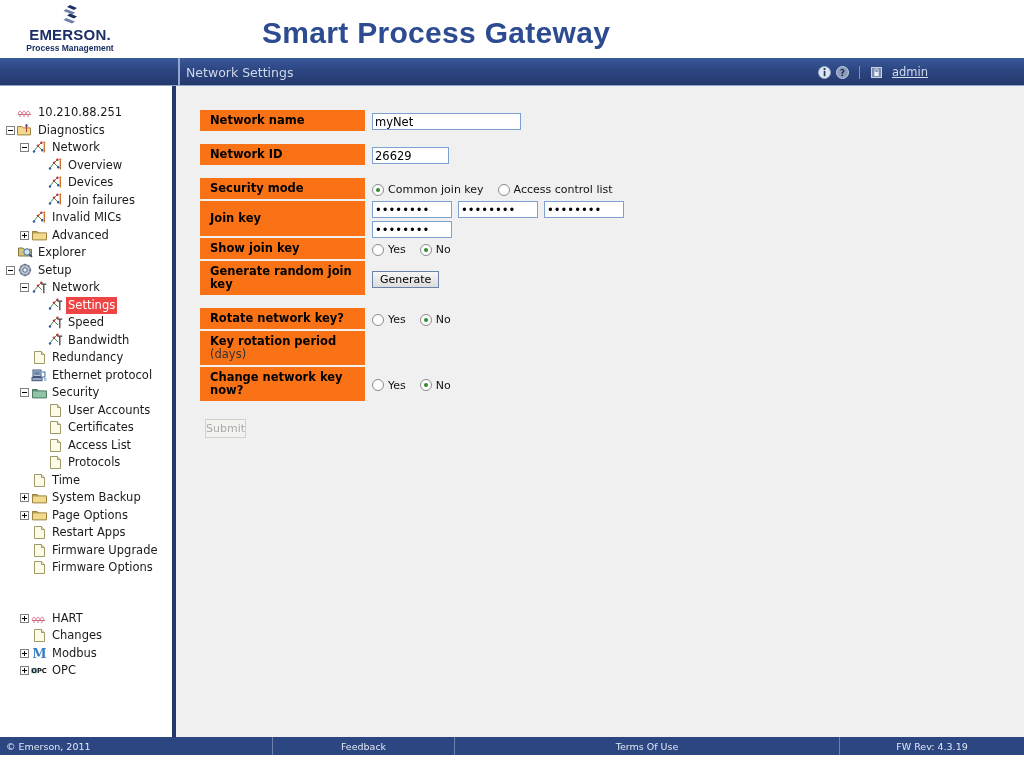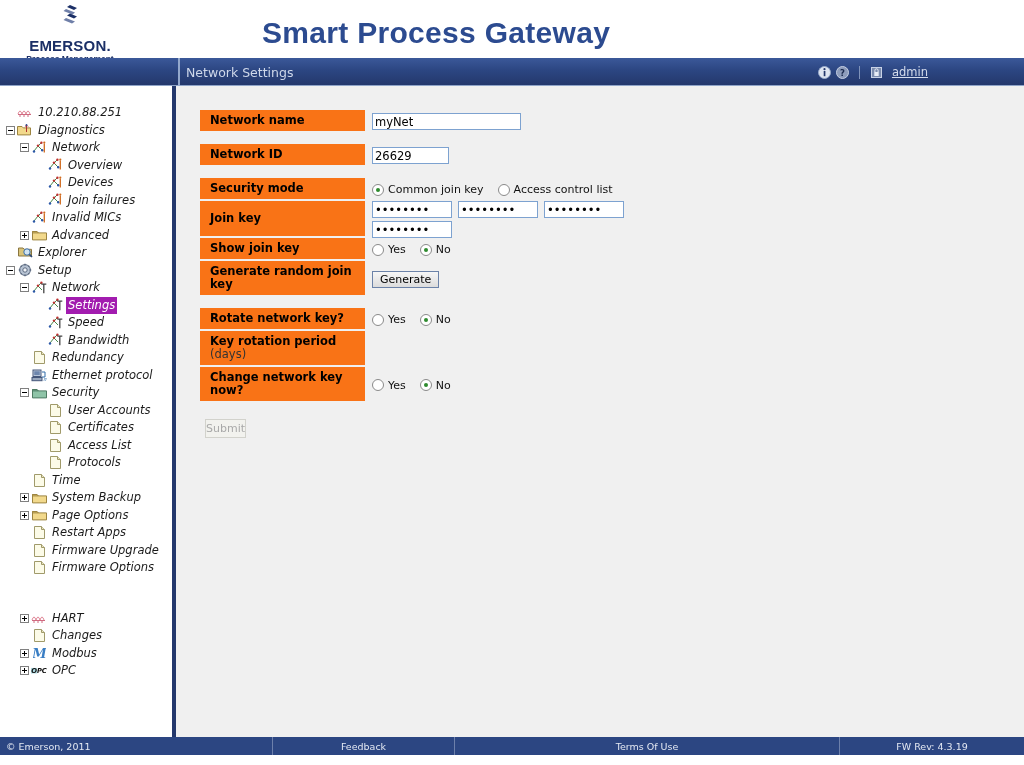--- a/index.html
+++ b/index.html
@@ -18,21 +18,21 @@
     background: #ffffff;
   }
   .logo-wrap {
     position: absolute; left: 10px; top: 4px; width: 120px; height: 50px;
     text-align: center;
   }
   .logo-mark { width: 100%; height: 22px; display:block; }
   .logo-emerson {
     font-family: "Liberation Sans", sans-serif;
     font-weight: bold; font-size: 15px; color: #1b2f66;
-    letter-spacing: .2px; line-height: 15px; margin-top: 12px;
+    letter-spacing: .2px; line-height: 15px; margin-top: 1px;
   }
   .logo-sub {
     font-family: "Liberation Sans", sans-serif;
     font-weight: bold; font-size: 8.5px; color: #1b2f66;
     line-height: 10px; margin-top: 1px;
   }
   .app-title {
     position: absolute; left: 262px; top: 16px;
     font-family: "Liberation Sans", sans-serif;
     font-weight: bold; font-size: 30px; color: #2c4b90;
@@ -79,21 +79,21 @@
   }
   .content-bg {
     position: absolute; left: 176px; top: 86px; width: 848px; height: 651px;
     background: #f0f0f0;
   }
 
   .tree { position: relative; }
   .node {
     position: relative; display: flex; align-items: center;
     height: 17.5px; font-size: 11.5px; color: #1a1a1a;
-    white-space: nowrap; line-height: 17.5px; font-style: italic;
+    white-space: nowrap; line-height: 17.5px;
   }
   .node .exp {
     width: 9px; height: 9px; flex: 0 0 9px; margin-right: 2px;
     position: relative;
   }
   .node .exp.none { visibility: hidden; }
   .exp-box {
     position: absolute; left: 0; top: 0; width: 9px; height: 9px;
     border: 1px solid #808080; background: #ffffff;
   }
@@ -105,21 +105,21 @@
     position: absolute; left: 4px; top: 2px; width: 1px; height: 5px;
     background: #000000;
   }
   .node .ico {
     width: 16px; height: 15px; flex: 0 0 16px; margin-right: 3px;
     display: flex; align-items: center; justify-content: center;
   }
   .node .ico svg { display: block; }
   .node .lbl { padding: 0 2px; }
   .node .lbl.sel {
-    background: #a21caf; color: #ffffff;
+    background: #ef4444; color: #ffffff;
   }
 
   
   .form {
     position: absolute; left: 200px; top: 110px; width: 600px;
   }
   .fgroup { margin-bottom: 11px; }
   .frow { display: flex; align-items: stretch; min-height: 23px; }
   .flabel {
     width: 165px; flex: 0 0 165px;

